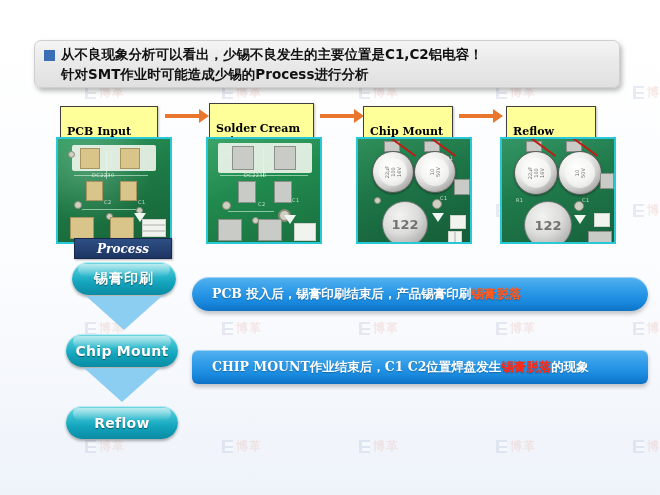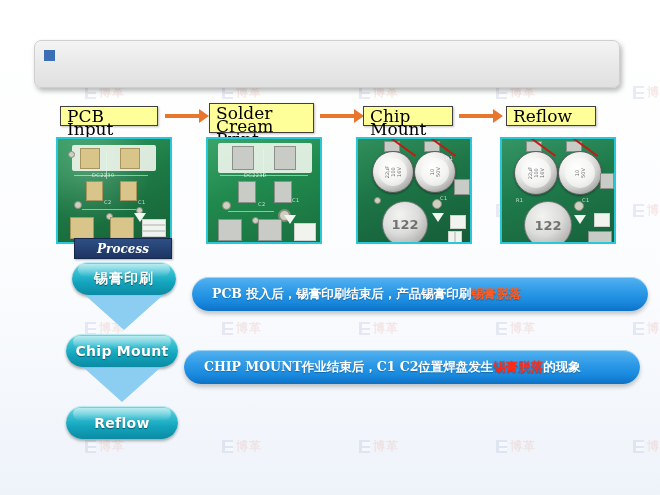--- a/index.html
+++ b/index.html
@@ -70,23 +70,23 @@
   #callout-lines div{white-space:nowrap;}
 
   
   #flow{position:absolute;left:0;top:104px;width:660px;height:145px;z-index:10;}
   .stage-label{
     position:absolute;
     background:#ffff99;
     border:1px solid #404040;
     color:#000;
     font-family:"DejaVu Serif","Liberation Serif",serif;
-    font-weight:400;font-size:17px;
+    font-weight:700;font-size:11px;
     line-height:13px;
-    padding:3px 6px;
+    padding:18px 6px;
     box-sizing:border-box;
     box-shadow:1px 1px 2px rgba(0,0,0,.25);
   }
   .flow-arrow{
     position:absolute;height:14px;
   }
   .flow-arrow .shaft{
     position:absolute;left:0;top:5px;height:4px;width:calc(100% - 9px);
     background:#e8762c;
   }
@@ -300,20 +300,24 @@
         <span class="wm-txt">博革</span>
       </div>
       <div class="wm" style="left: 633px; top: 438px;">
         <span class="wm-mark"></span>
         <span class="wm-txt">博革</span>
       </div>
     </div>
 
   <div id="callout">
     <div id="callout-bullet"></div>
+    <div id="callout-lines">
+      <div>从不良现象分析可以看出，少锡不良发生的主要位置是C1,C2铝电容！</div>
+      <div>针对SMT作业时可能造成少锡的Process进行分析</div>
+    </div>
   </div>
 
   <div id="flow">
 
     <div class="stage-label" style="left:60px;top:2px;width:98px;height:20px;">PCB Input</div>
     <div class="flow-arrow" style="left:165px;top:5px;width:44px;">
       <div class="shaft"></div>
         <div class="head"></div>
     </div>
 
@@ -467,20 +471,20 @@
       <span>Reflow</span>
     </div>
   </div>
 
   <div class="banner" style="left:192px;top:277px;width:456px;">
     <div class="btxt">
       <span>PCB  投入后，锡膏印刷结束后，产品锡膏印刷</span><span class="hi-orange">锡膏脱落</span><span></span>
     </div>
   </div>
 
-  <div class="banner" style="left:184px;top:350px;width:456px;">
+  <div class="banner" style="left:192px;top:350px;width:456px;border-radius:6px;">
     <div class="btxt">
       <span>CHIP  MOUNT作业结束后，C1  C2位置焊盘发生</span><span class="hi">锡膏脱落</span><span>的现象</span>
     </div>
   </div>
 
 
 </div>
 
 </body></html>

